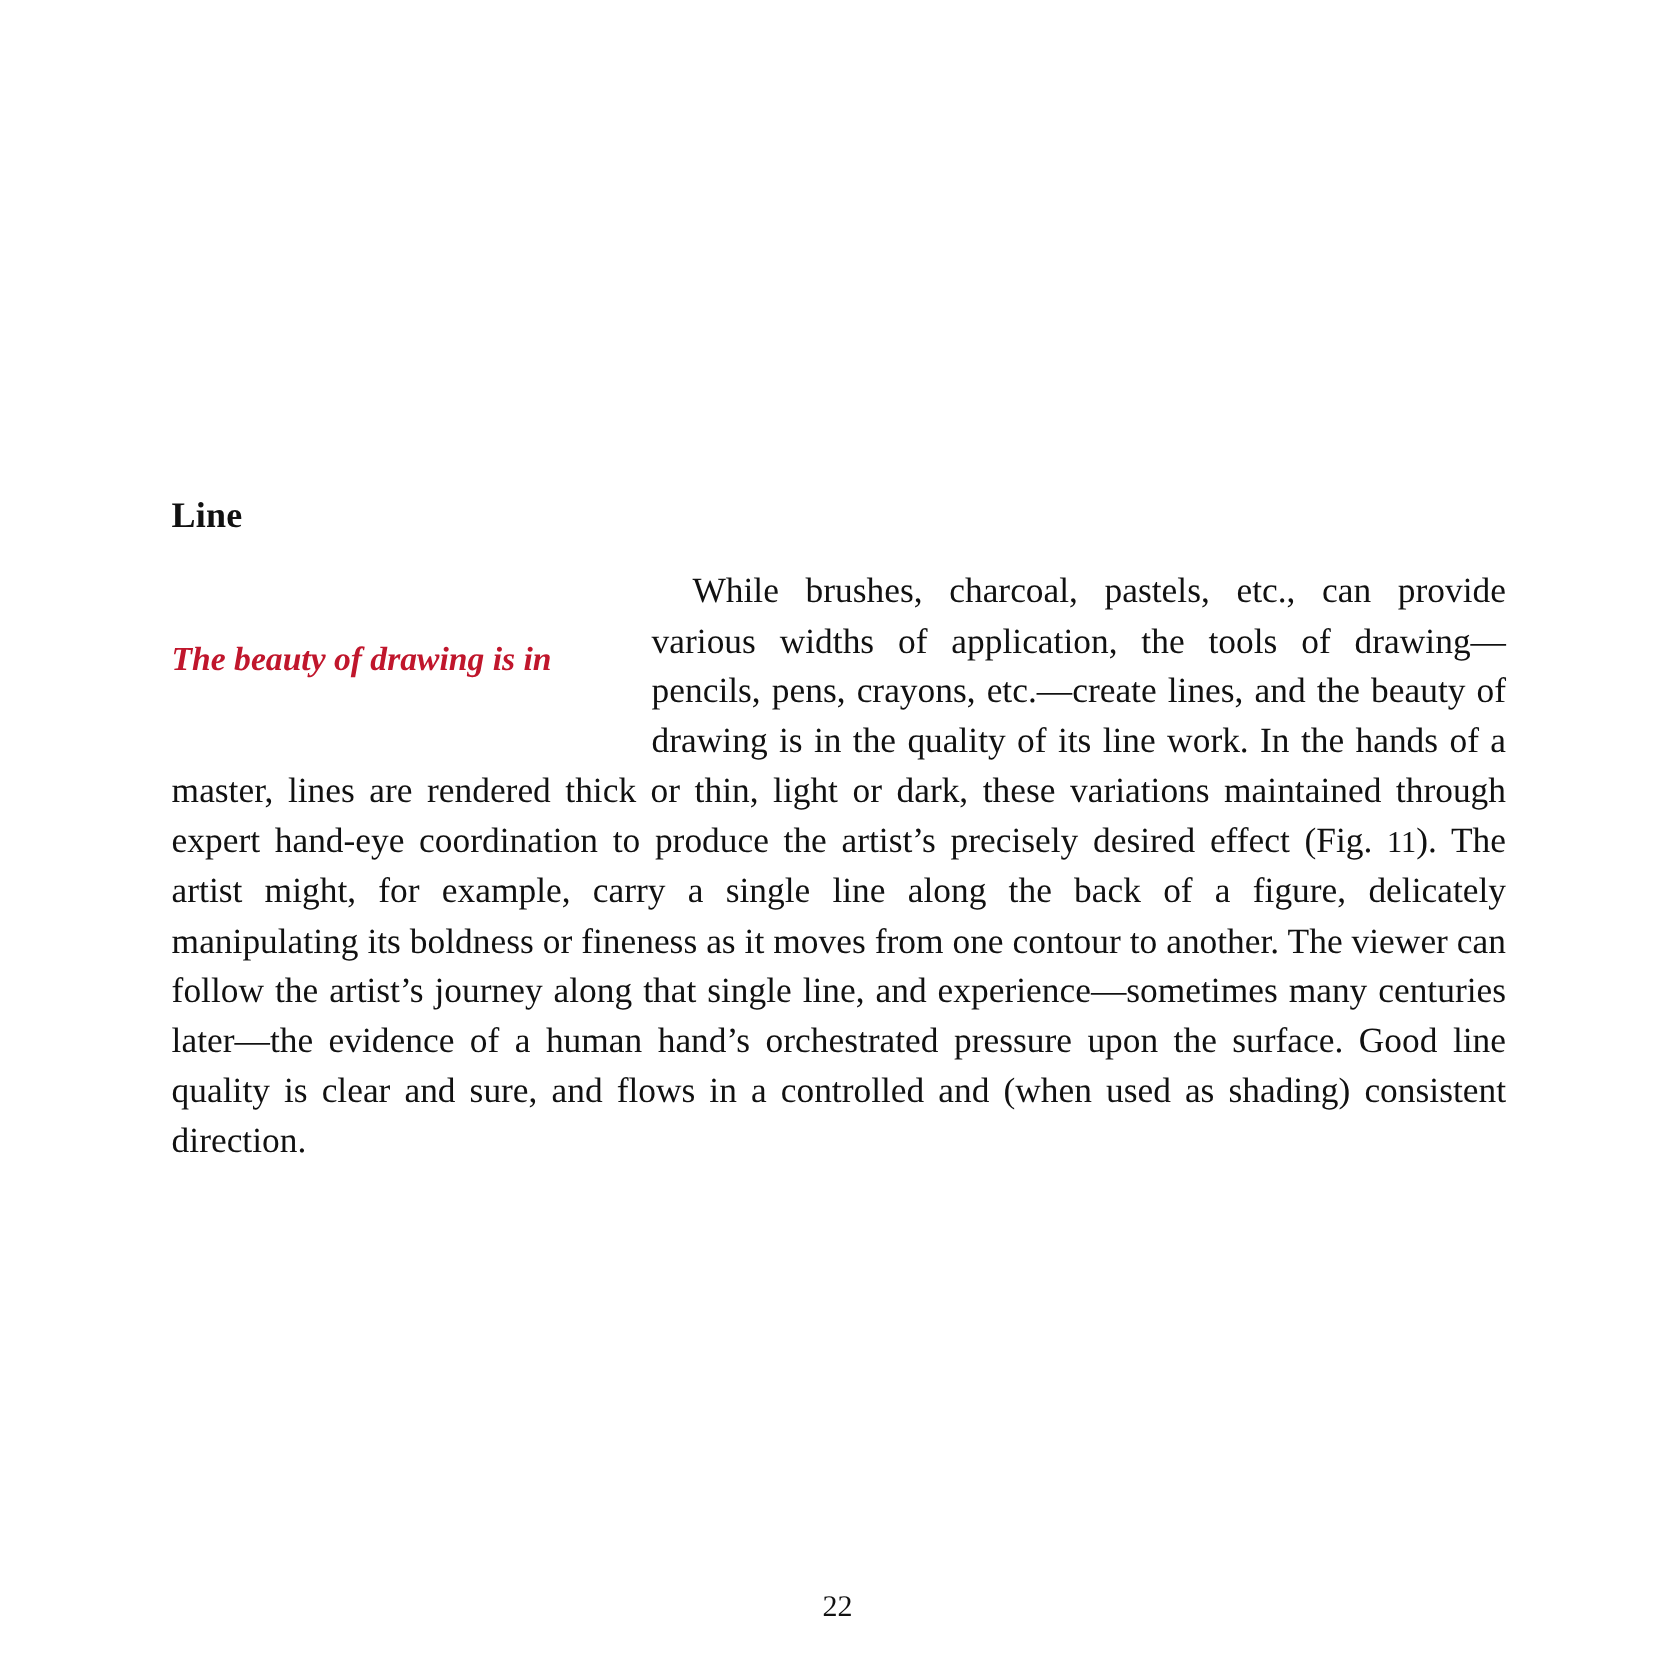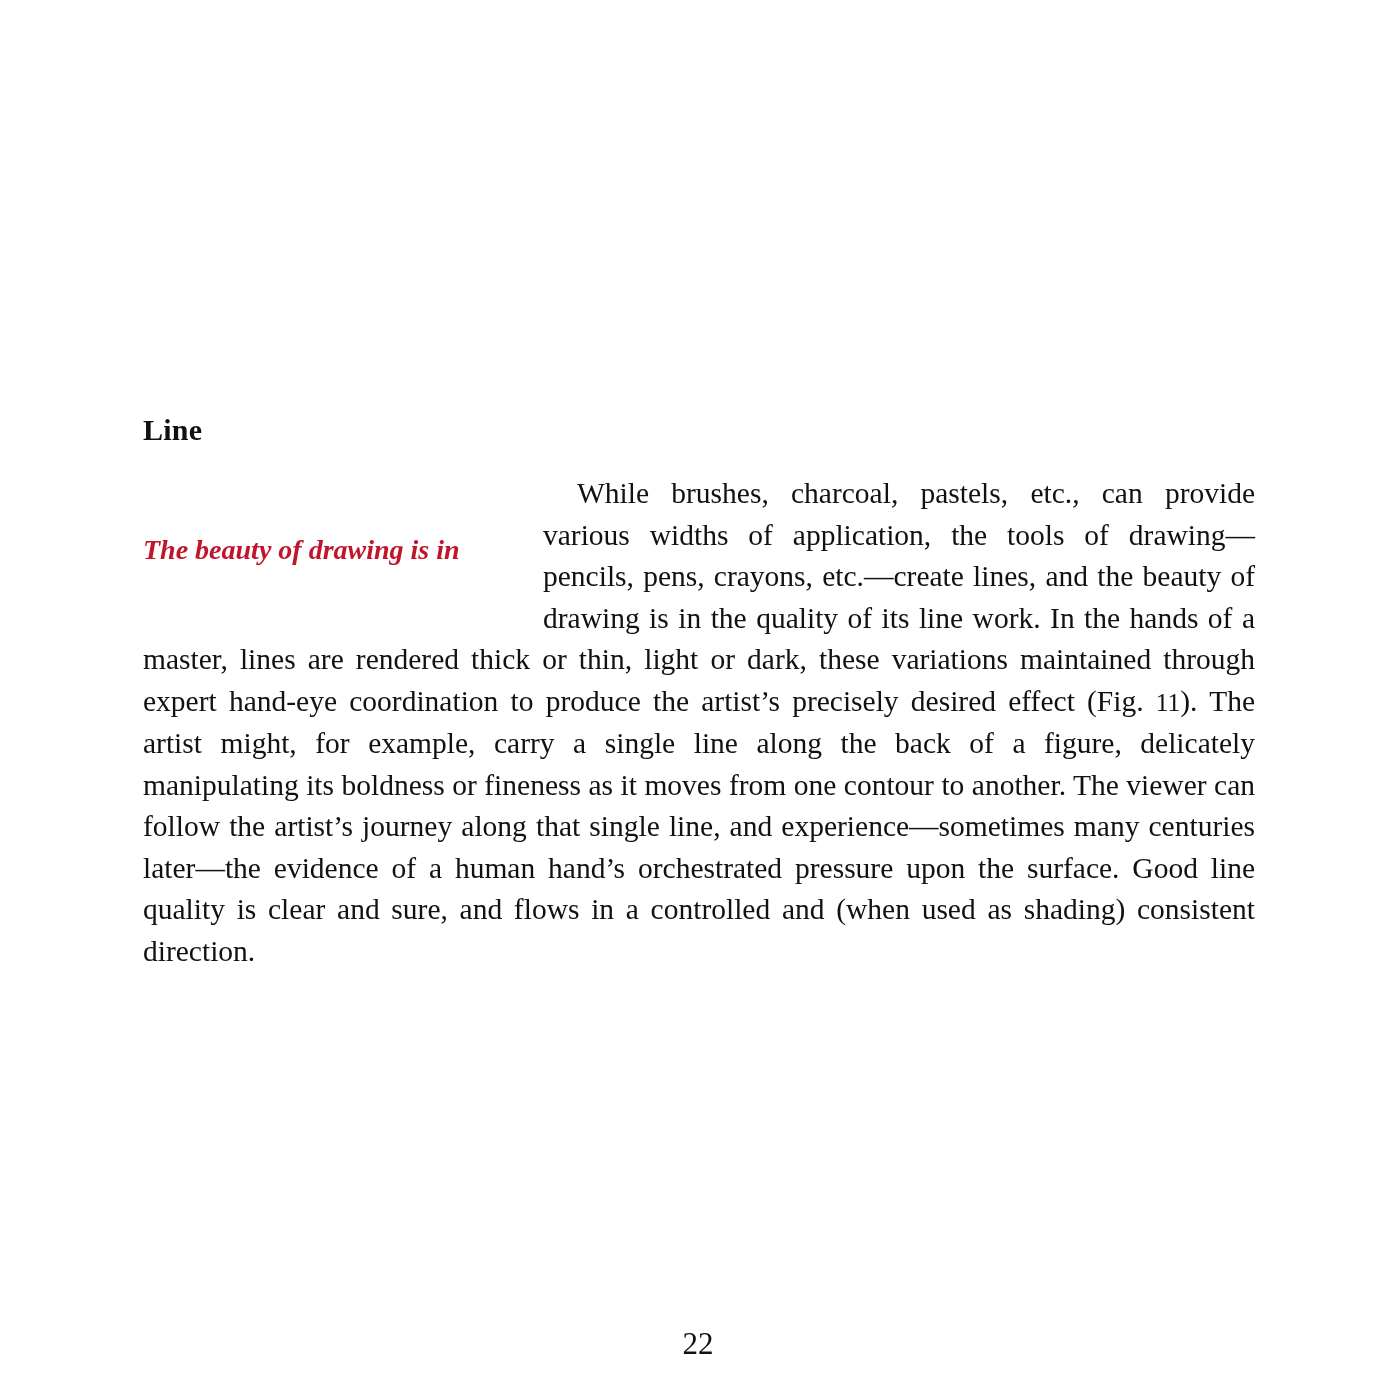--- a/index.html
+++ b/index.html
@@ -77,21 +77,21 @@
     display: block;
     white-space: nowrap;
   }
 
   .page-number {
     position: absolute;
     left: 0;
     right: 0;
     top: 1326px;
     text-align: center;
-    font-size: 31px;
+    font-size: 25px;
     color: #111111;
     font-family: "Liberation Serif", "DejaVu Serif", serif;
   }
 
   .smallcaps-num {
     font-size: 0.86em;
   }
 </style>
 </head>
 <body>

